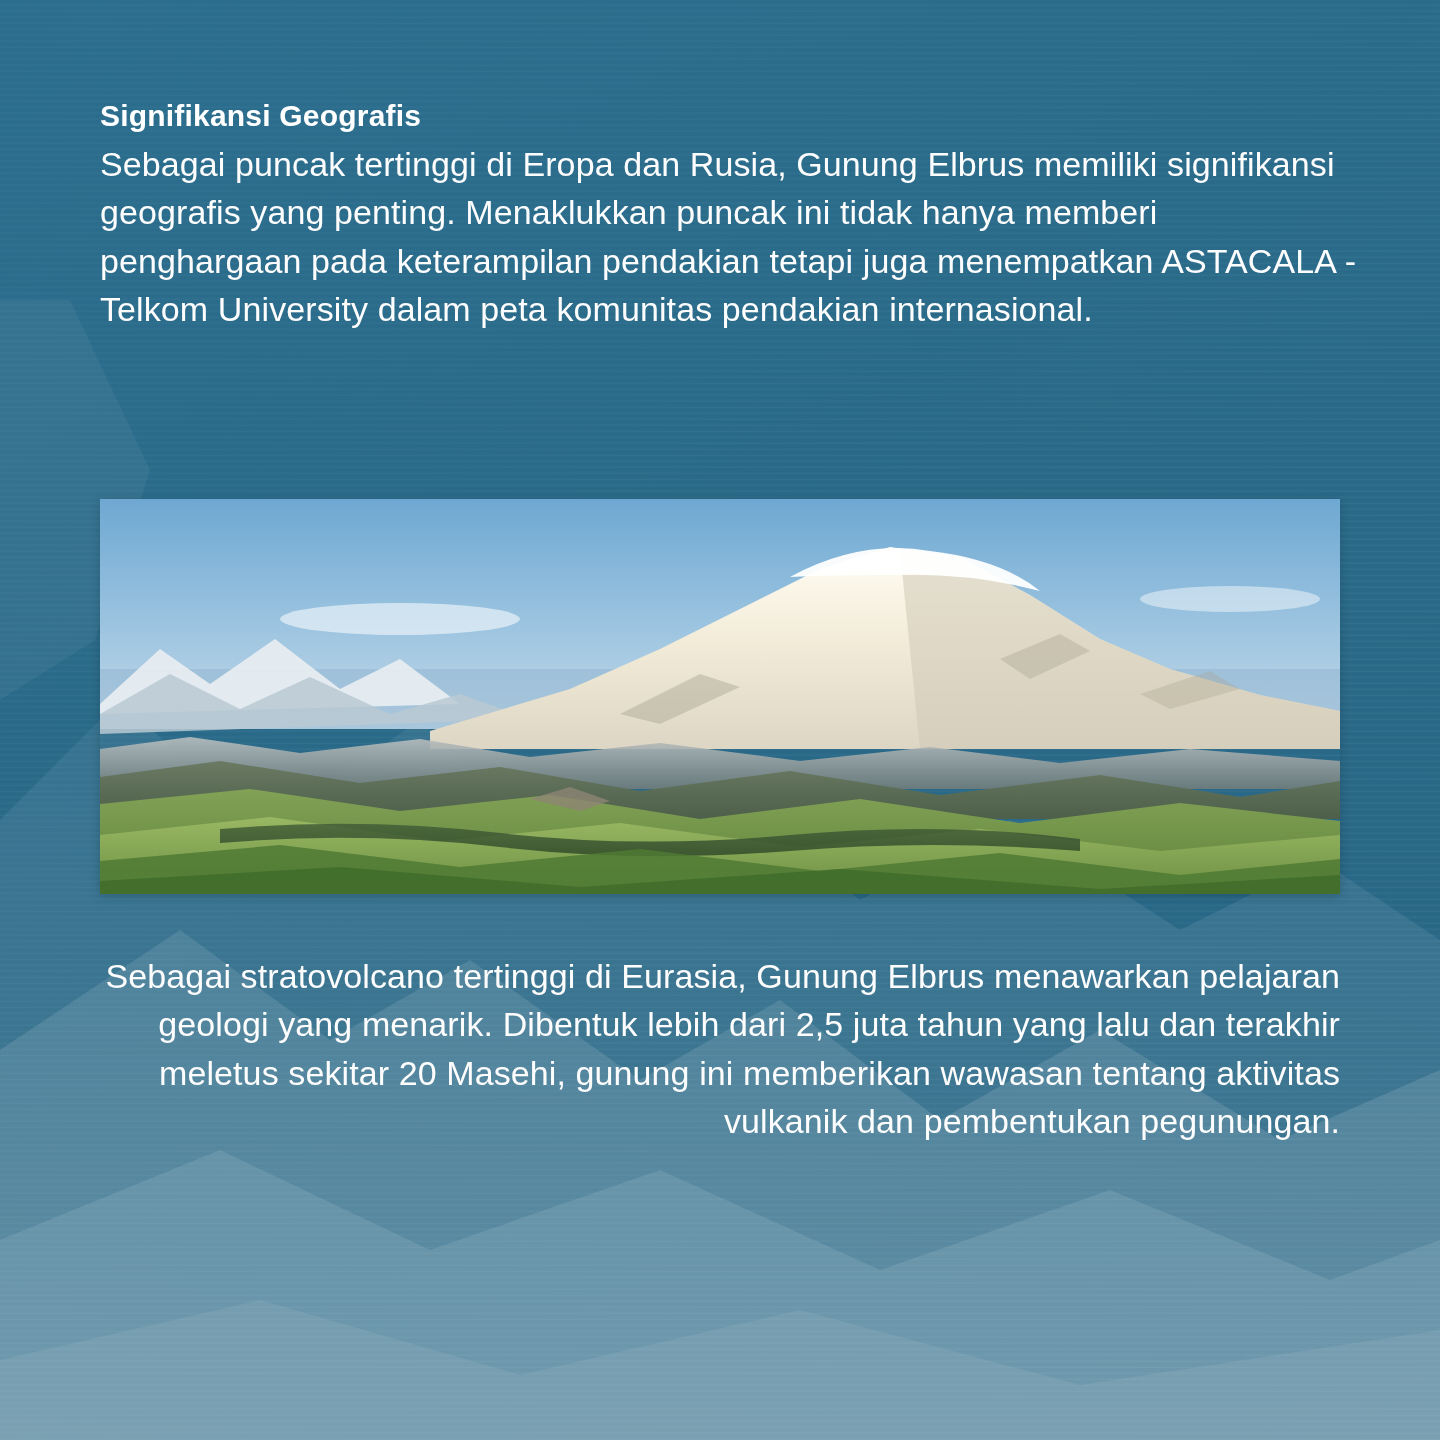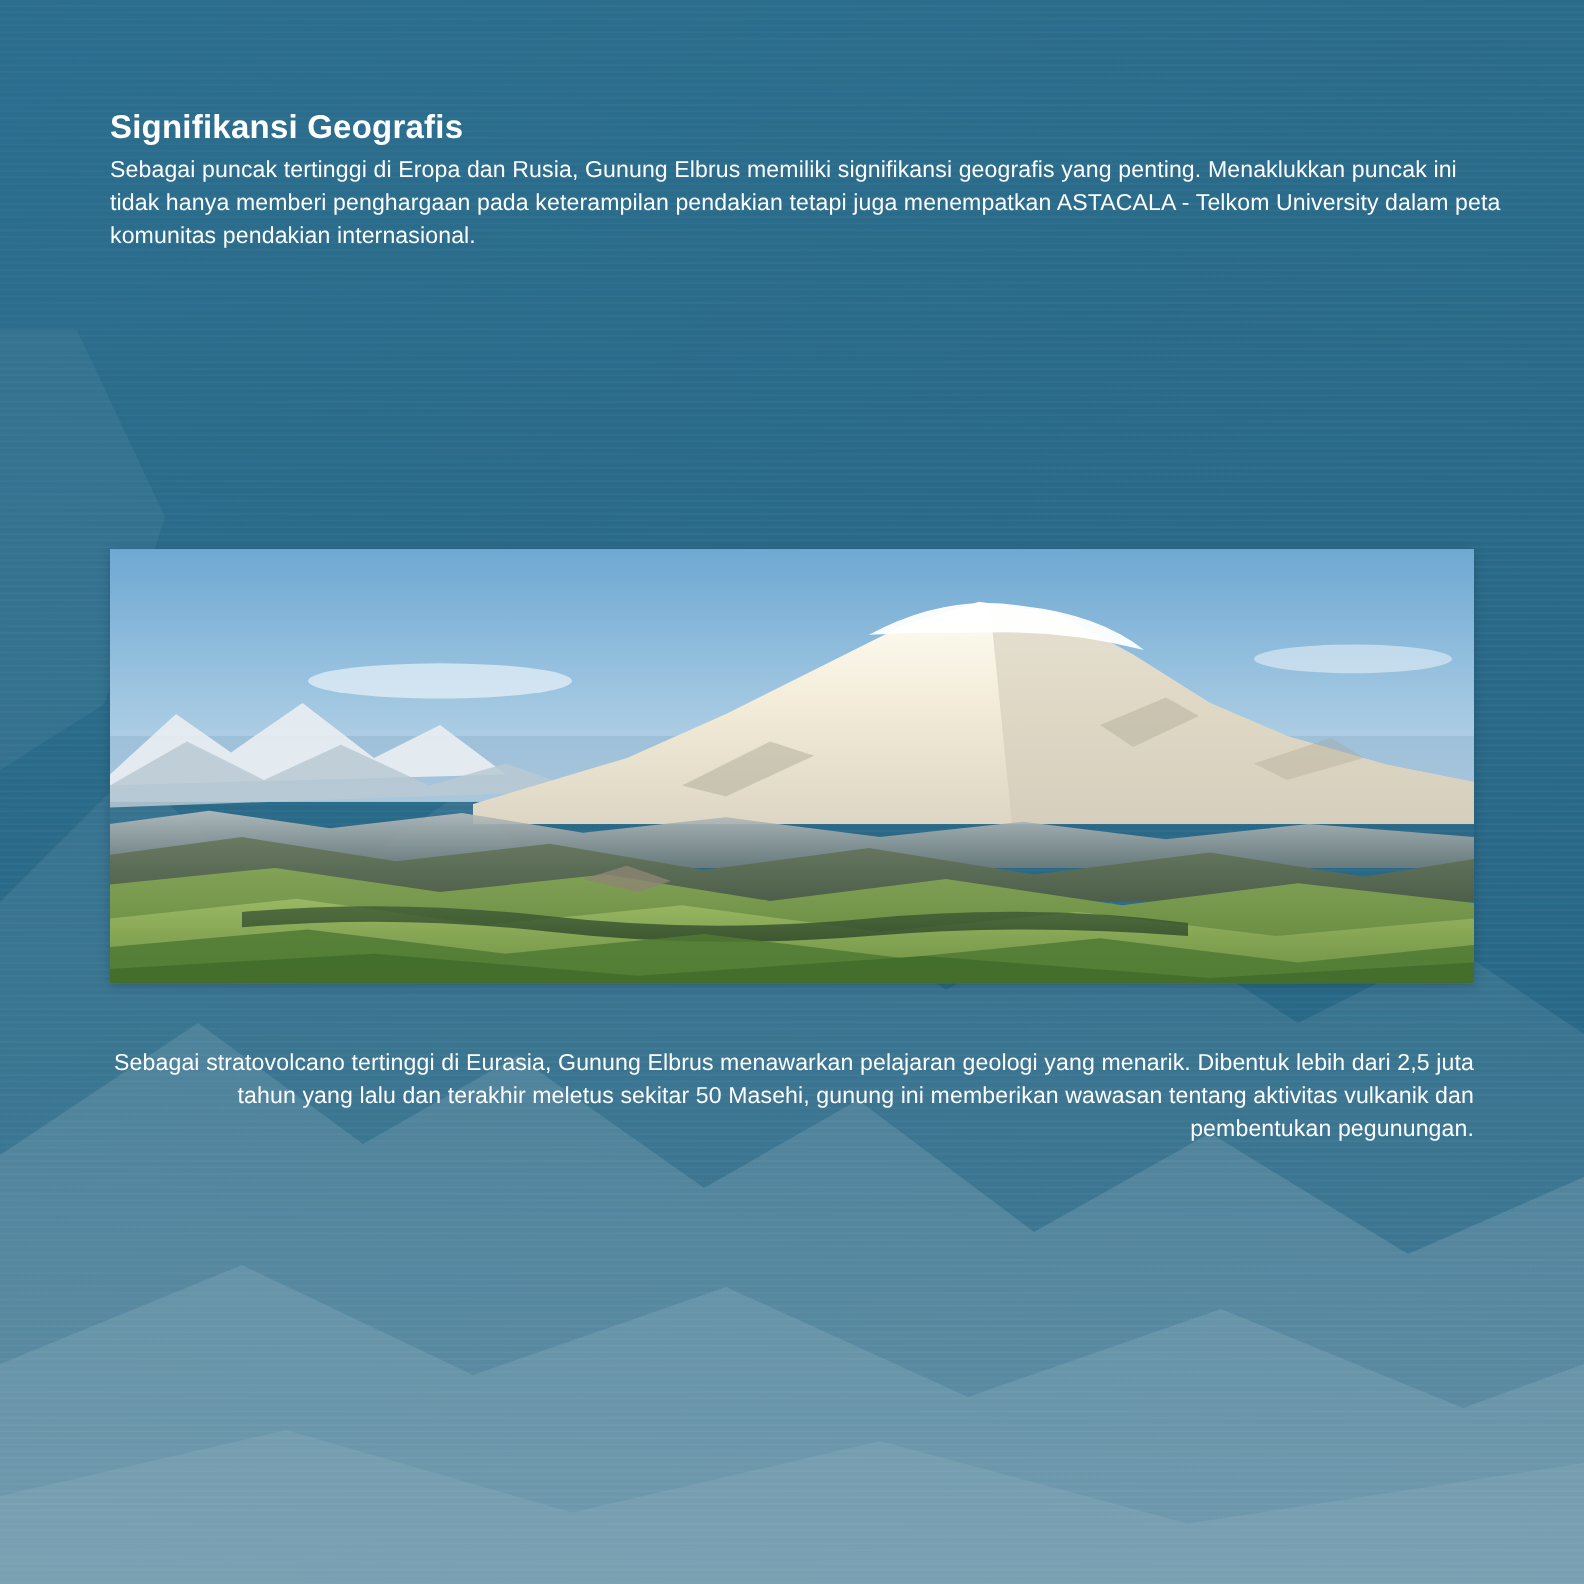--- a/index.html
+++ b/index.html
@@ -60,21 +60,21 @@
   .block h2 {
     margin: 0 0 6px 0;
     font-size: 30px;
     font-weight: bold;
     letter-spacing: 0.2px;
     line-height: 1.2;
   }
 
   .block p {
     margin: 0;
-    font-size: 21px;
+    font-size: 34px;
     font-weight: 400;
     line-height: 1.42;
     letter-spacing: 0.1px;
     color: #fdfdfd;
   }
 
   .block-top {
     left: 100px;
     top: 98px;
     width: 1265px;
@@ -205,17 +205,17 @@
         <path d="M120 330 Q260 318 400 334 Q540 350 690 336 Q840 322 980 340 L980 352 Q830 340 690 352 Q540 364 400 348 Q260 332 120 344 Z" fill="url(#darkgreen)" opacity="0.8"></path>
 
         <path d="M0 362 L180 346 L360 368 L540 350 L720 372 L900 354 L1080 376 L1240 360 L1240 395 L0 395 Z" fill="#4f7a34" opacity="0.85"></path>
         <path d="M0 382 L240 368 L480 388 L740 370 L1000 390 L1240 376 L1240 395 L0 395 Z" fill="#3d6a2a" opacity="0.75"></path>
 
         <path d="M430 300 L470 288 L510 302 L480 312 Z" fill="#8d8574" opacity="0.8"></path>
       </svg>
     </div>
 
     <div class="block block-bottom">
-      <p>Sebagai stratovolcano tertinggi di Eurasia, Gunung Elbrus menawarkan pelajaran geologi yang menarik. Dibentuk lebih dari 2,5 juta tahun yang lalu dan terakhir meletus sekitar 50 Masehi, gunung ini memberikan wawasan tentang aktivitas vulkanik dan pembentukan pegunungan.</p>
+      <p>Sebagai stratovolcano tertinggi di Eurasia, Gunung Elbrus menawarkan pelajaran geologi yang menarik. Dibentuk lebih dari 2,5 juta tahun yang lalu dan terakhir meletus sekitar 20 Masehi, gunung ini memberikan wawasan tentang aktivitas vulkanik dan pembentukan pegunungan.</p>
     </div>
 
   </div>
 </div>
 
 </body></html>

